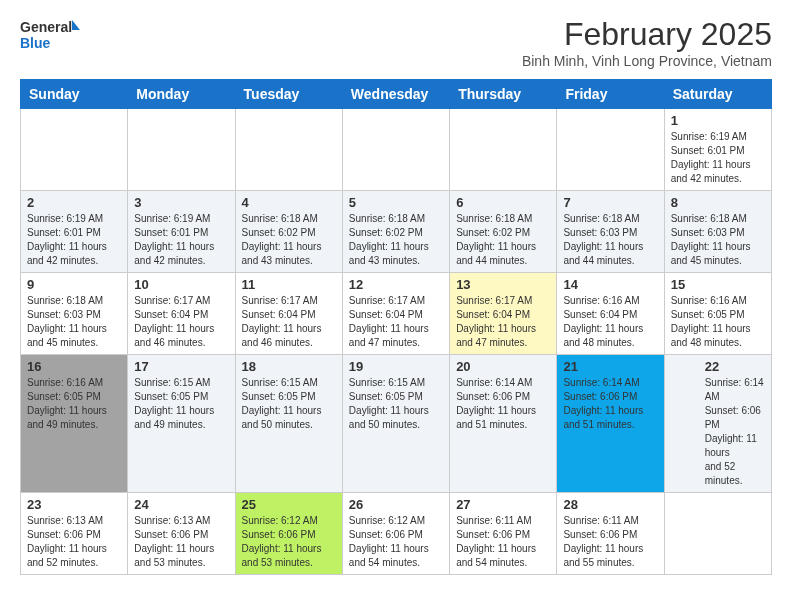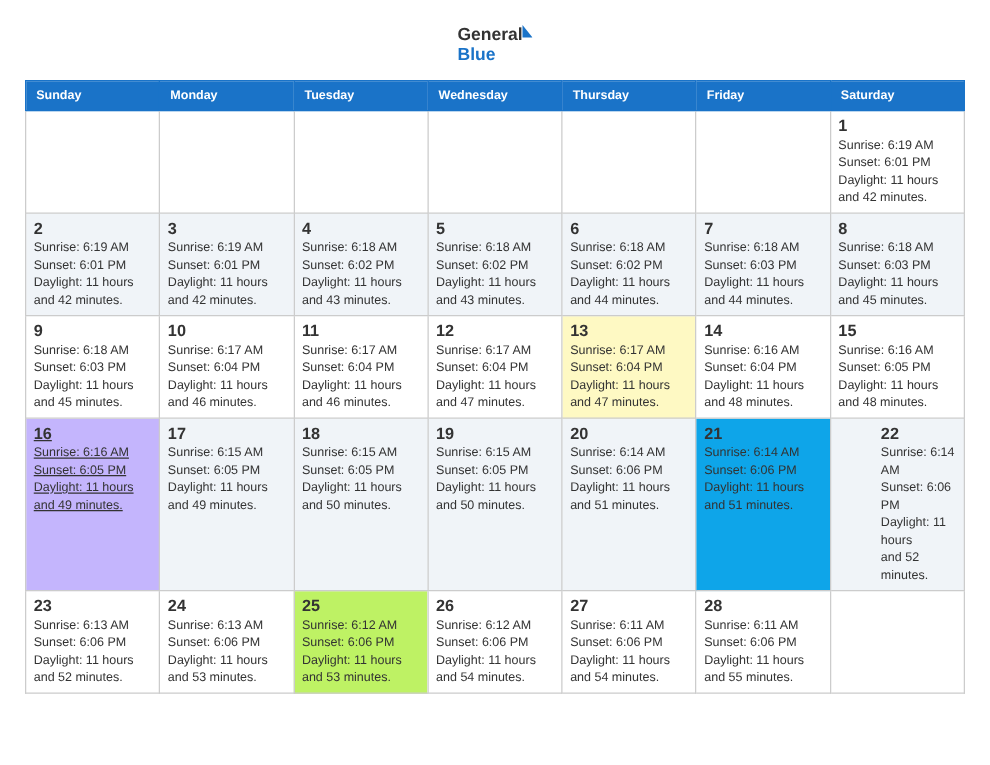--- a/index.html
+++ b/index.html
@@ -5,21 +5,21 @@
     * { box-sizing: border-box; margin: 0; padding: 0; }
     body {
       font-family: Arial, sans-serif;
       background: #fff;
       width: 792px;
       min-height: 612px;
       padding: 16px 20px;
     }
     .header {
       display: flex;
-      justify-content: center;
+      justify-content: space-between;
       align-items: flex-start;
       margin-bottom: 10px;
     }
     .logo {
       display: flex;
       align-items: center;
       gap: 4px;
     }
     .title-block {
       text-align: right;
@@ -36,21 +36,21 @@
     .calendar {
       width: 100%;
       border-collapse: collapse;
       border: 1px solid #ccc;
     }
     .calendar th {
       background-color: #1a73c8;
       color: #fff;
       text-align: left;
       padding: 6px 8px;
-      font-size: 10px;
+      font-size: 14px;
       font-weight: bold;
       border: 1px solid #1a73c8;
     }
     .calendar td {
       vertical-align: top;
       border: 1px solid #ccc;
       padding: 4px 6px;
       width: 107px;
       min-height: 80px;
       font-size: 10.5px;
@@ -84,20 +84,24 @@
 <body>
 
 <div class="header">
   <div class="logo">
   <svg width="60" height="38" viewBox="0 0 60 38" xmlns="http://www.w3.org/2000/svg">
     <text x="0" y="16" font-size="14" font-weight="bold" font-family="Arial,sans-serif" fill="#333">General</text>
     <text x="0" y="32" font-size="14" font-weight="bold" font-family="Arial,sans-serif" fill="#1a73c8">Blue</text>
     <polygon points="52,4 60,14 52,14" fill="#1a73c8"></polygon>
   </svg>
 </div>
+  <div class="title-block">
+    <div class="month-year">February 2025</div>
+    <div class="location">Binh Minh, Vinh Long Province, Vietnam</div>
+  </div>
 </div>
 
 <table class="calendar">
   <thead>
     <tr>
     <th>Sunday</th>
         <th>Monday</th>
         <th>Tuesday</th>
         <th>Wednesday</th>
         <th>Thursday</th>
@@ -217,21 +221,21 @@
         </td>
         <td style="background-color: rgb(255, 255, 255);">
           <span class="day-num">15</span>
           <div class="day-info" style="white-space: pre-line;">Sunrise: 6:16 AM
 Sunset: 6:05 PM
 Daylight: 11 hours
 and 48 minutes.</div>
         </td>
       </tr>
       <tr>
-        <td style="background-color: #c4b5fd; text-decoration: underline;">
+        <td style="background-color: #a3a3a3;">
           <span class="day-num">16</span>
           <div class="day-info" style="white-space: pre-line;">Sunrise: 6:16 AM
 Sunset: 6:05 PM
 Daylight: 11 hours
 and 49 minutes.</div>
         </td>
         <td style="background-color: rgb(240, 244, 248);">
           <span class="day-num">17</span>
           <div class="day-info" style="white-space: pre-line;">Sunrise: 6:15 AM
 Sunset: 6:05 PM

